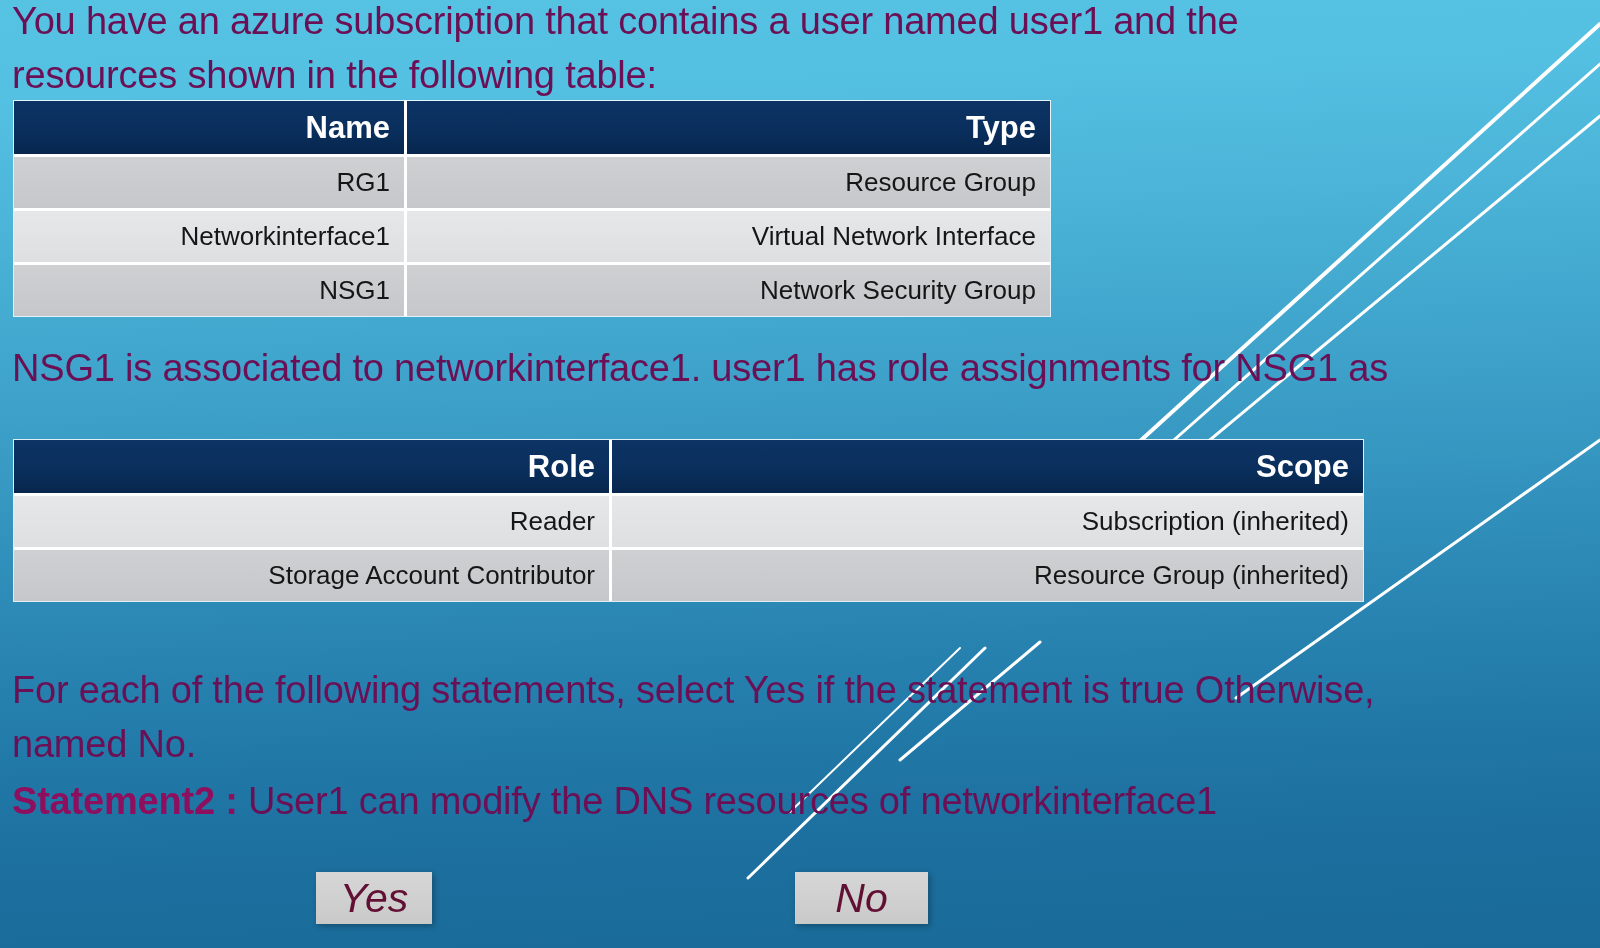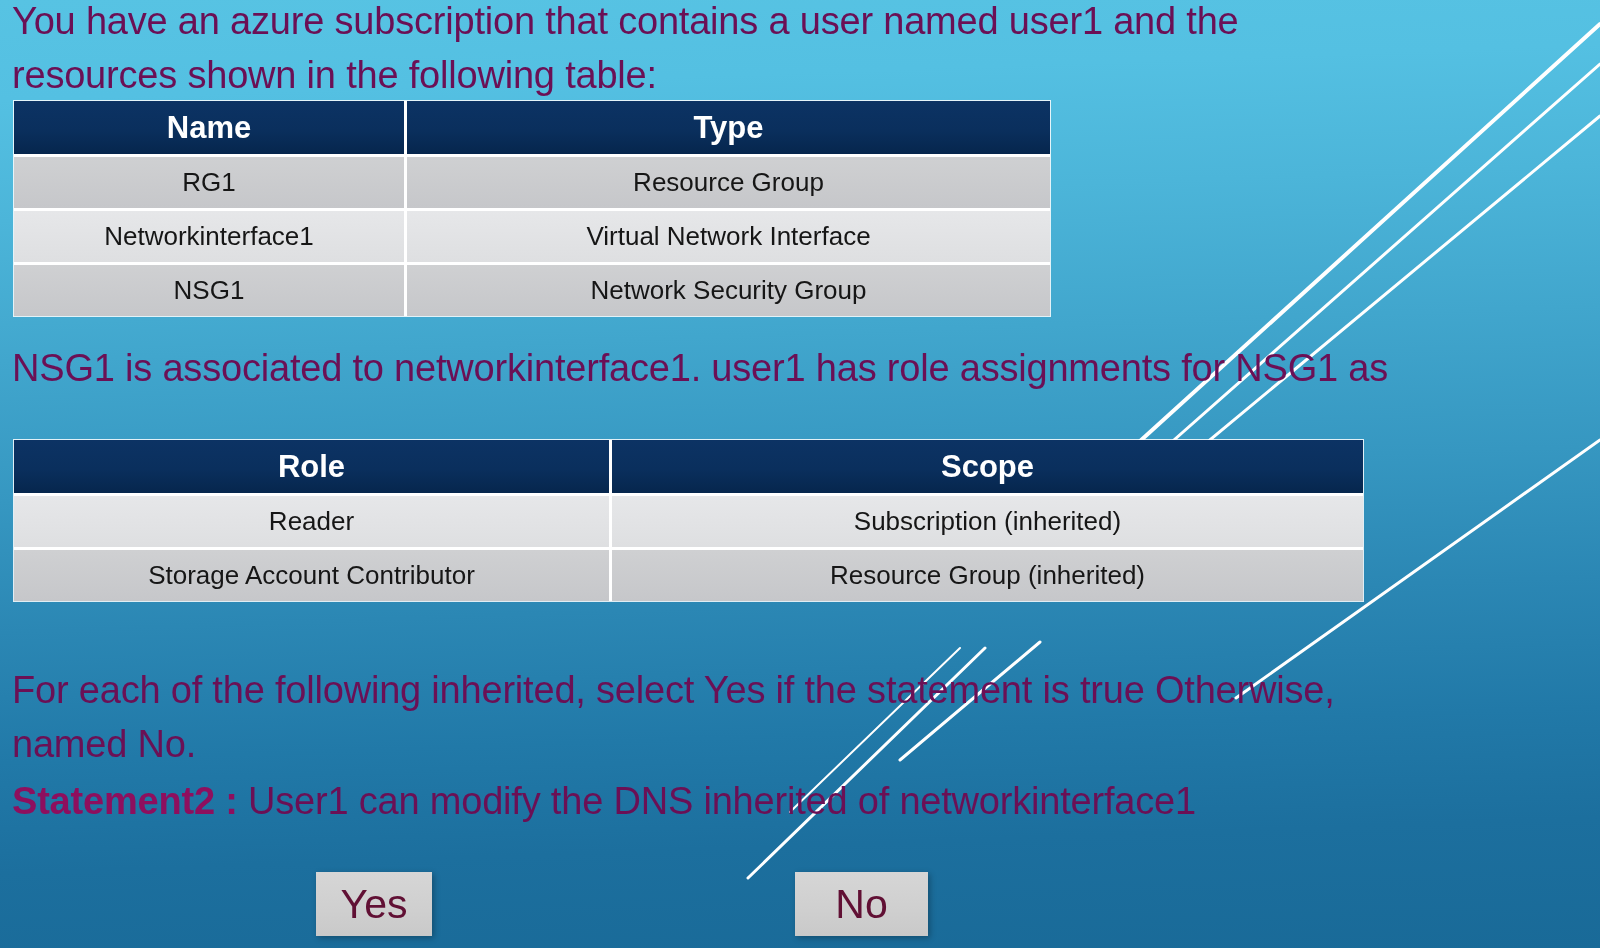--- a/index.html
+++ b/index.html
@@ -59,21 +59,21 @@
   .tbl {
     position: absolute;
     border-collapse: separate;
     border-spacing: 0;
     table-layout: fixed;
     background: #ffffff;
     box-shadow: 0 0 0 1px rgba(255,255,255,0.85);
   }
   .tbl th, .tbl td {
     padding: 0 14px;
-    text-align: center;
+    text-align: right;
     vertical-align: middle;
     font-weight: normal;
     border-right: 3px solid #ffffff;
     border-bottom: 3px solid #ffffff;
   }
   .tbl th:last-child, .tbl td:last-child { border-right: none; }
   .tbl tr:last-child td { border-bottom: none; }
 
   .tbl thead th {
     background: linear-gradient(180deg,#0c3364 0%, #0a2f5d 55%, #06264d 100%);
@@ -99,22 +99,23 @@
   
   .ansbtn {
     position: absolute;
     background: linear-gradient(180deg,#d6d6d6 0%, #cfcfcf 60%, #c9c9c9 100%);
     color: #611034;
     font-size: 41px;
     line-height: 1;
     display: flex;
     align-items: center;
     justify-content: center;
-    height: 64px;
+    height: 52px;
     box-shadow: 2px 2px 6px rgba(0,0,0,0.28);
+    font-style: italic;
   }
   #btn-yes { left: 316px; top: 872px; width: 116px; }
   #btn-no  { left: 795px; top: 872px; width: 133px; text-align: right; }
 </style>
 </head>
 <body>
 
 <div id="slide">
 
   <svg id="deco" viewBox="0 0 1600 948" preserveAspectRatio="none">
@@ -182,26 +183,26 @@
         <td>Subscription (inherited)</td>
       </tr>
       <tr class="odd">
         <td>Storage Account Contributor</td>
         <td>Resource Group (inherited)</td>
       </tr>
     </tbody>
   </table>
 
   <div class="para" id="para-foreach">
-    <div>For each of the following inherited, select Yes if the statement is true Otherwise,</div>
+    <div>For each of the following statements, select Yes if the statement is true Otherwise,</div>
     <div>named No.</div>
   </div>
 
   <div class="para" id="para-stmt">
-    <span class="bold">Statement2 : </span><span>User1 can modify the DNS inherited of networkinterface1</span>
+    <span class="bold">Statement2 : </span><span>User1 can modify the DNS resources of networkinterface1</span>
   </div>
 
   <div class="ansbtn" id="btn-yes">
     <span>Yes</span>
   </div>
   <div class="ansbtn" id="btn-no">
     <span>No</span>
   </div>
 
 </div>

